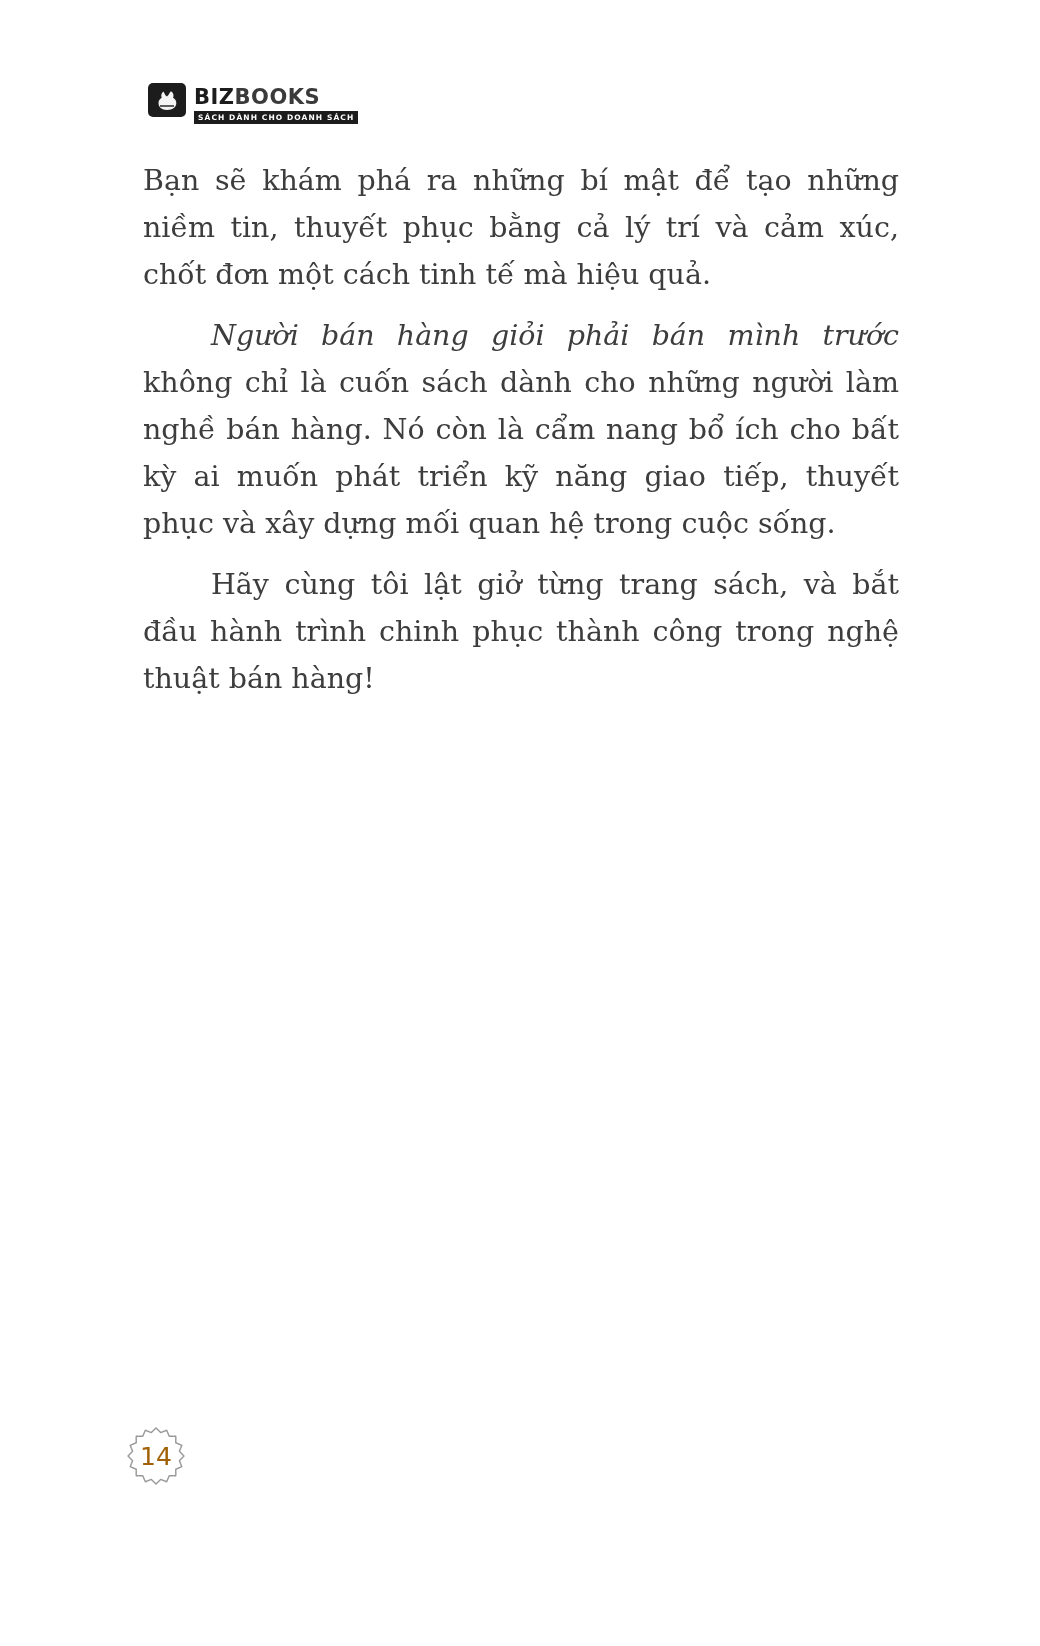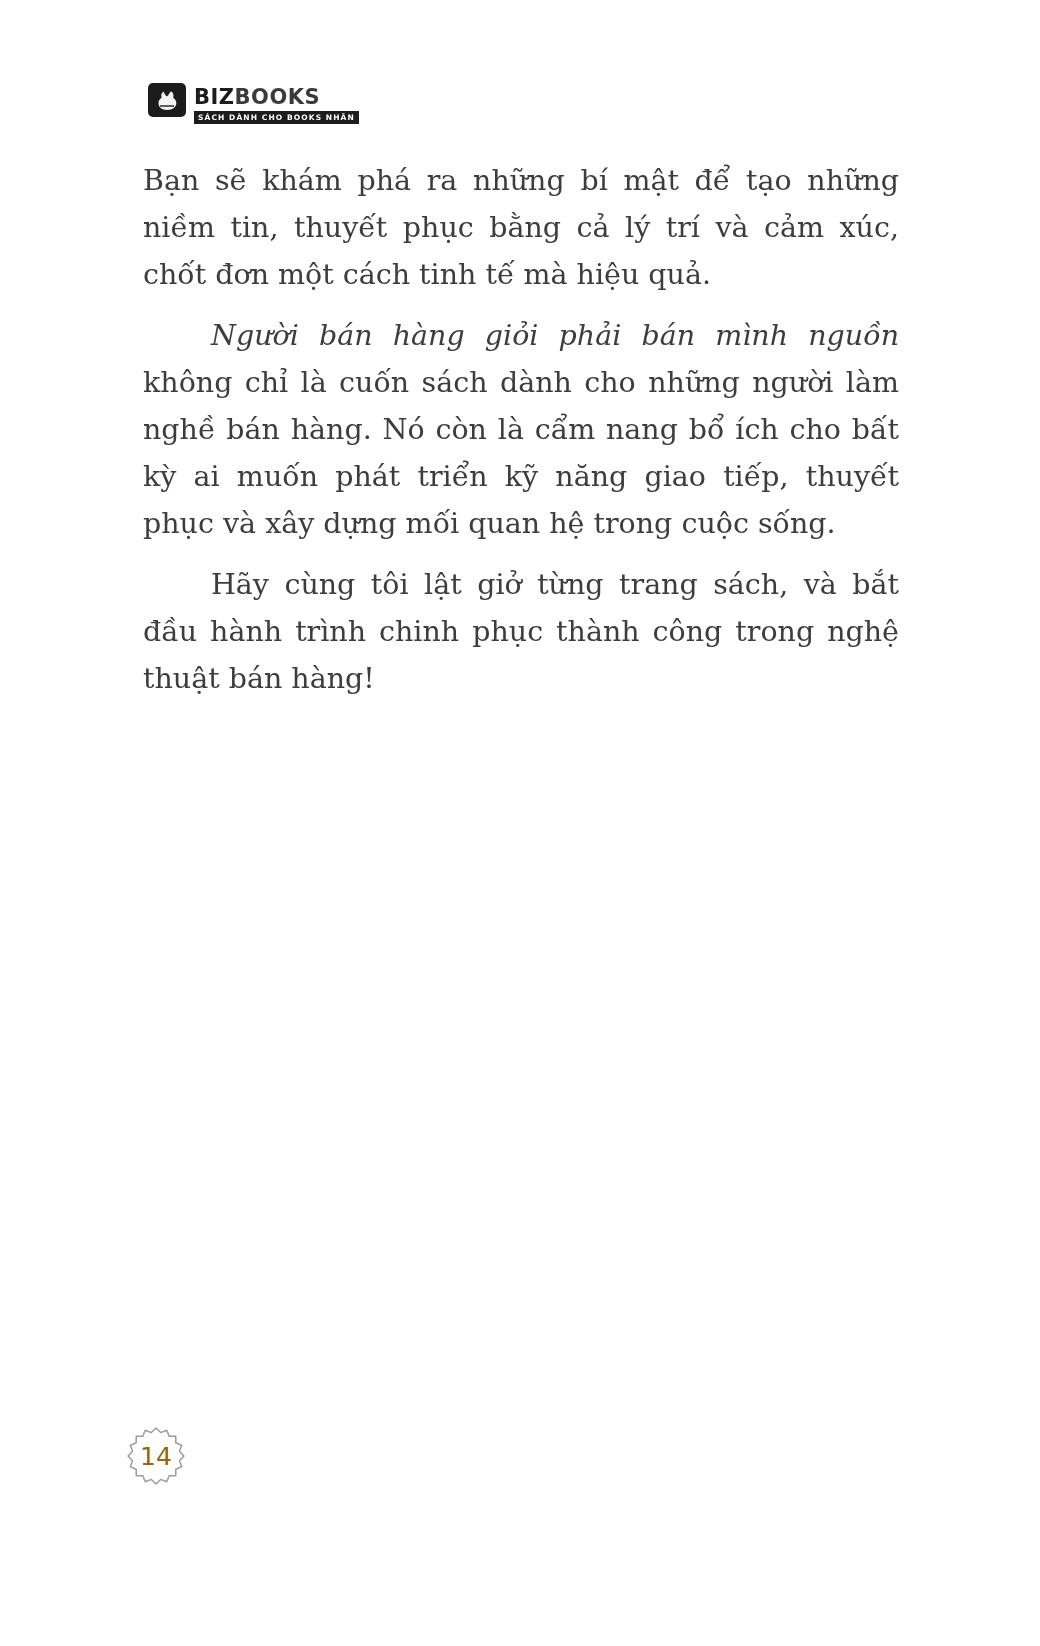--- a/index.html
+++ b/index.html
@@ -101,27 +101,27 @@
   <header class="brand-header">
     <div class="logo-mark">
       <svg width="38" height="34" viewBox="0 0 38 34" aria-hidden="true">
         <rect width="38" height="34" rx="5" fill="#1c1c1c"></rect>
         <path d="M19 27c-5.5 0-8.5-3-8.5-7 0-2.2 1.2-4.2 3.2-5.2-1-2.2-.2-5 1.8-6.3 1.2 1.8 1.3 3.9 3.5 5 2-1.1 2.1-3.9 4-5.2 2.2 1.2 3.2 4.2 2.1 6.5 2 1 3.2 3 3.2 5.2 0 4-3.3 7-9.3 7z" fill="#f4f4f4"></path>
         <path d="M12 23h14" stroke="#1c1c1c" stroke-width="1.4"></path>
       </svg>
     </div>
     <div class="logo-text">
       <div class="brand-name"><span>BIZ</span><span class="brand-books">BOOKS</span></div>
-      <div class="brand-tagline">SÁCH DÀNH CHO BOOKS NHÂN</div>
+      <div class="brand-tagline">SÁCH DÀNH CHO DOANH SÁCH</div>
     </div>
   </header>
 
   <main class="page-content">
     <p class="no-indent">Bạn sẽ khám phá ra những bí mật để tạo những niềm tin, thuyết phục bằng cả lý trí và cảm xúc, chốt đơn một cách tinh tế mà hiệu quả.</p>
-    <p><span class="italic">Người bán hàng giỏi phải bán mình nguồn</span><span> không chỉ là cuốn sách dành cho những người làm nghề bán hàng. Nó còn là cẩm nang bổ ích cho bất kỳ ai muốn phát triển kỹ năng giao tiếp, thuyết phục và xây dựng mối quan hệ trong cuộc sống.</span></p>
+    <p><span class="italic">Người bán hàng giỏi phải bán mình trước</span><span> không chỉ là cuốn sách dành cho những người làm nghề bán hàng. Nó còn là cẩm nang bổ ích cho bất kỳ ai muốn phát triển kỹ năng giao tiếp, thuyết phục và xây dựng mối quan hệ trong cuộc sống.</span></p>
     <p>Hãy cùng tôi lật giở từng trang sách, và bắt đầu hành trình chinh phục thành công trong nghệ thuật bán hàng!</p>
   </main>
 
   <footer>
     <div class="page-badge">
       <svg viewBox="0 0 56 56" width="58" height="58" aria-hidden="true">
         <polygon fill="none" stroke="#9a9a9a" stroke-width="1.4" stroke-linejoin="round" points="55,28 50.6,32.5 52.9,38.3 47.1,40.8 47.1,47.1 40.8,47.1 38.3,52.9 32.5,50.6 28,55 23.5,50.6 17.7,52.9 15.2,47.1 8.9,47.1 8.9,40.8 3.1,38.3 5.4,32.5 1,28 5.4,23.5 3.1,17.7 8.9,15.2 8.9,8.9 15.2,8.9 17.7,3.1 23.5,5.4 28,1 32.5,5.4 38.3,3.1 40.8,8.9 47.1,8.9 47.1,15.2 52.9,17.7 50.6,23.5"></polygon>
       </svg>
       <span class="page-num">14</span>
     </div>

